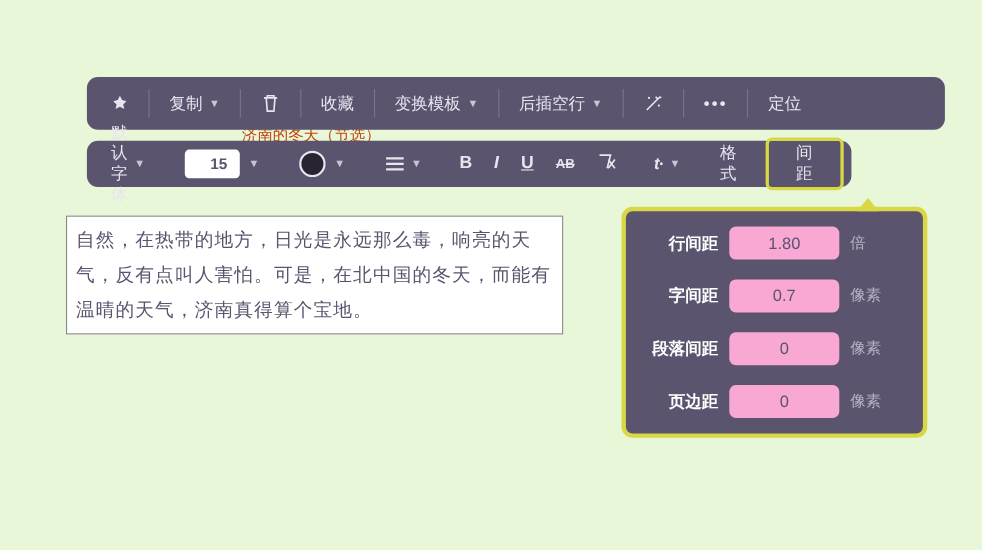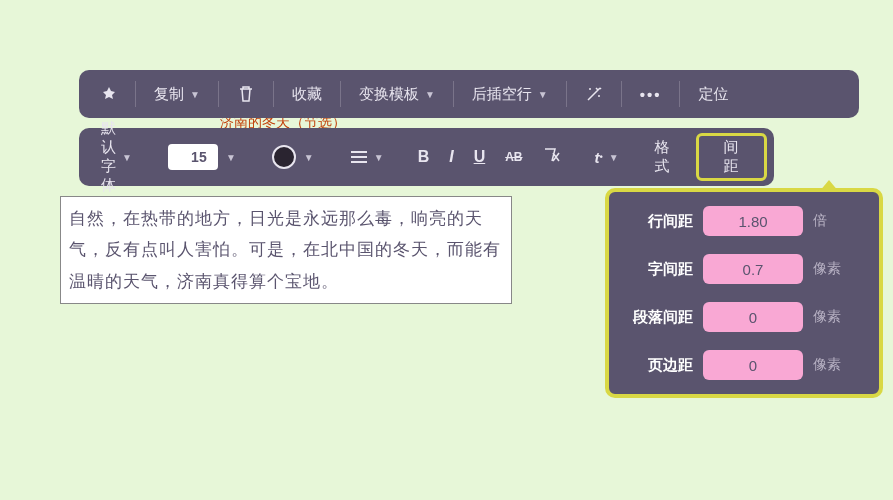--- a/index.html
+++ b/index.html
@@ -15,21 +15,21 @@
   background: #5a546e;
   border-radius: 10px;
   display: flex;
   align-items: center;
   padding: 8px 12px;
   gap: 4px;
   position: absolute;
   margin-left: 29px;
 }
 .toolbar1 { top: 70px; left: 50px; width: 780px; height: 48px; }
-.toolbar2 { top: 128px; left: 50px; width: 695px; height: 58px; }
+.toolbar2 { top: 128px; left: 50px; width: 695px; height: 42px; }
 .tb-btn {
   color: #e8e5ef;
   font-size: 15px;
   padding: 4px 10px;
   display: flex;
   align-items: center;
   gap: 6px;
   cursor: pointer;
   border-radius: 4px;
 }
@@ -94,21 +94,20 @@
   top: 188px;
   left: 565px;
   width: 278px;
   background: #5a546e;
   border: 4px solid #d9d844;
   border-radius: 10px;
   padding: 14px 16px;
   display: flex;
   flex-direction: column;
   gap: 18px;
-  margin-left: 40px;
 }
 .panel::before {
   content: "";
   position: absolute;
   top: -12px;
   right: 40px;
   width: 0; height: 0;
   border-left: 10px solid transparent;
   border-right: 10px solid transparent;
   border-bottom: 12px solid #d9d844;

